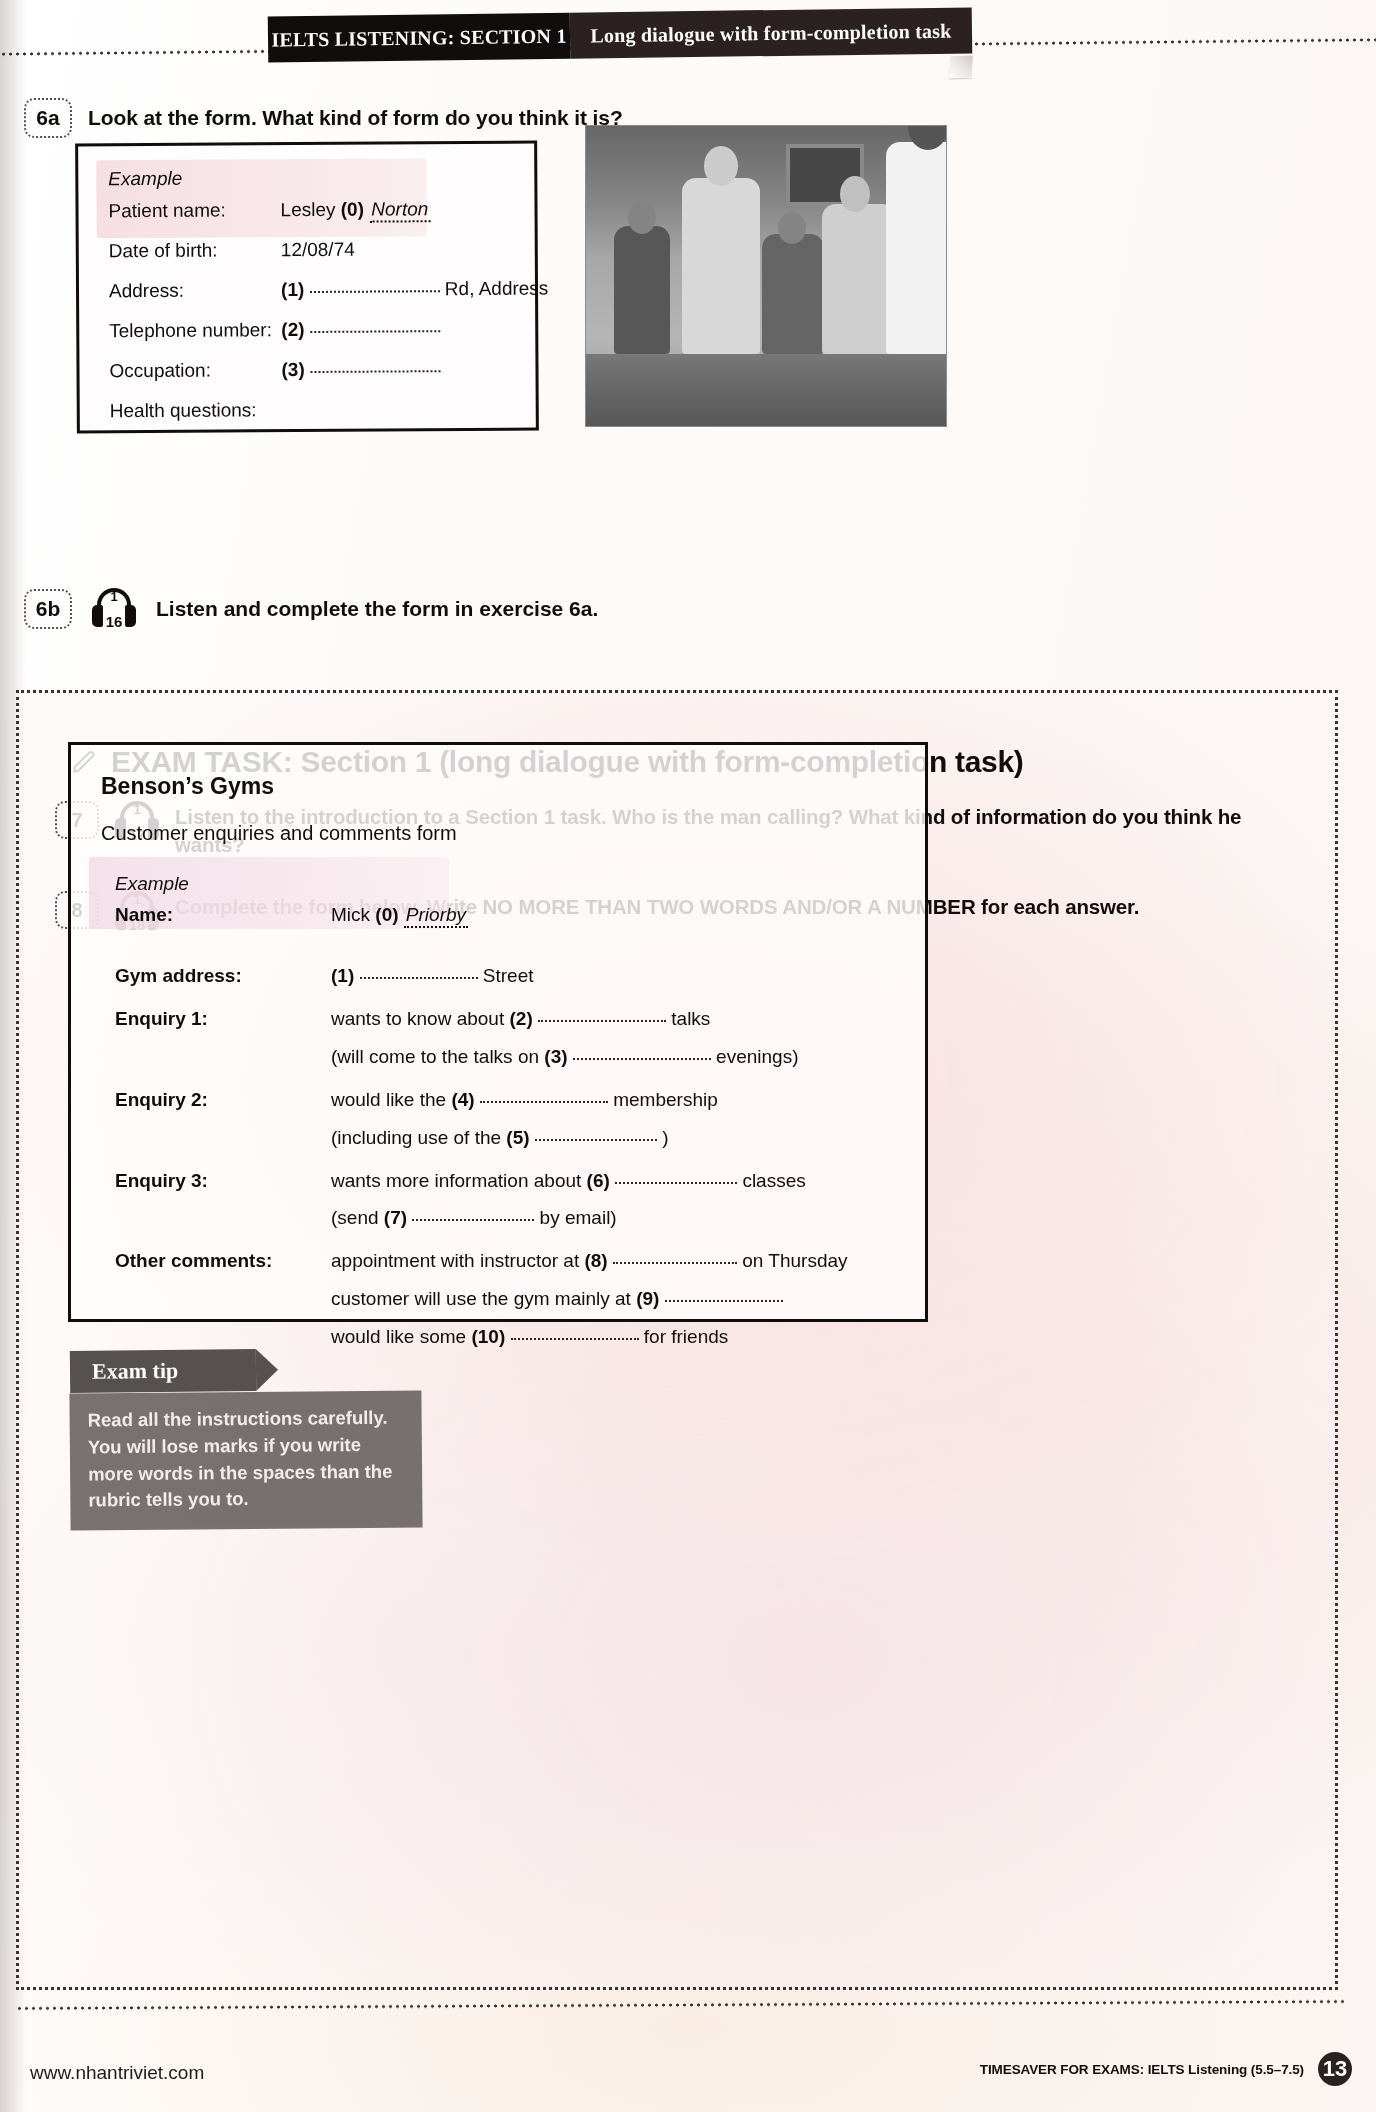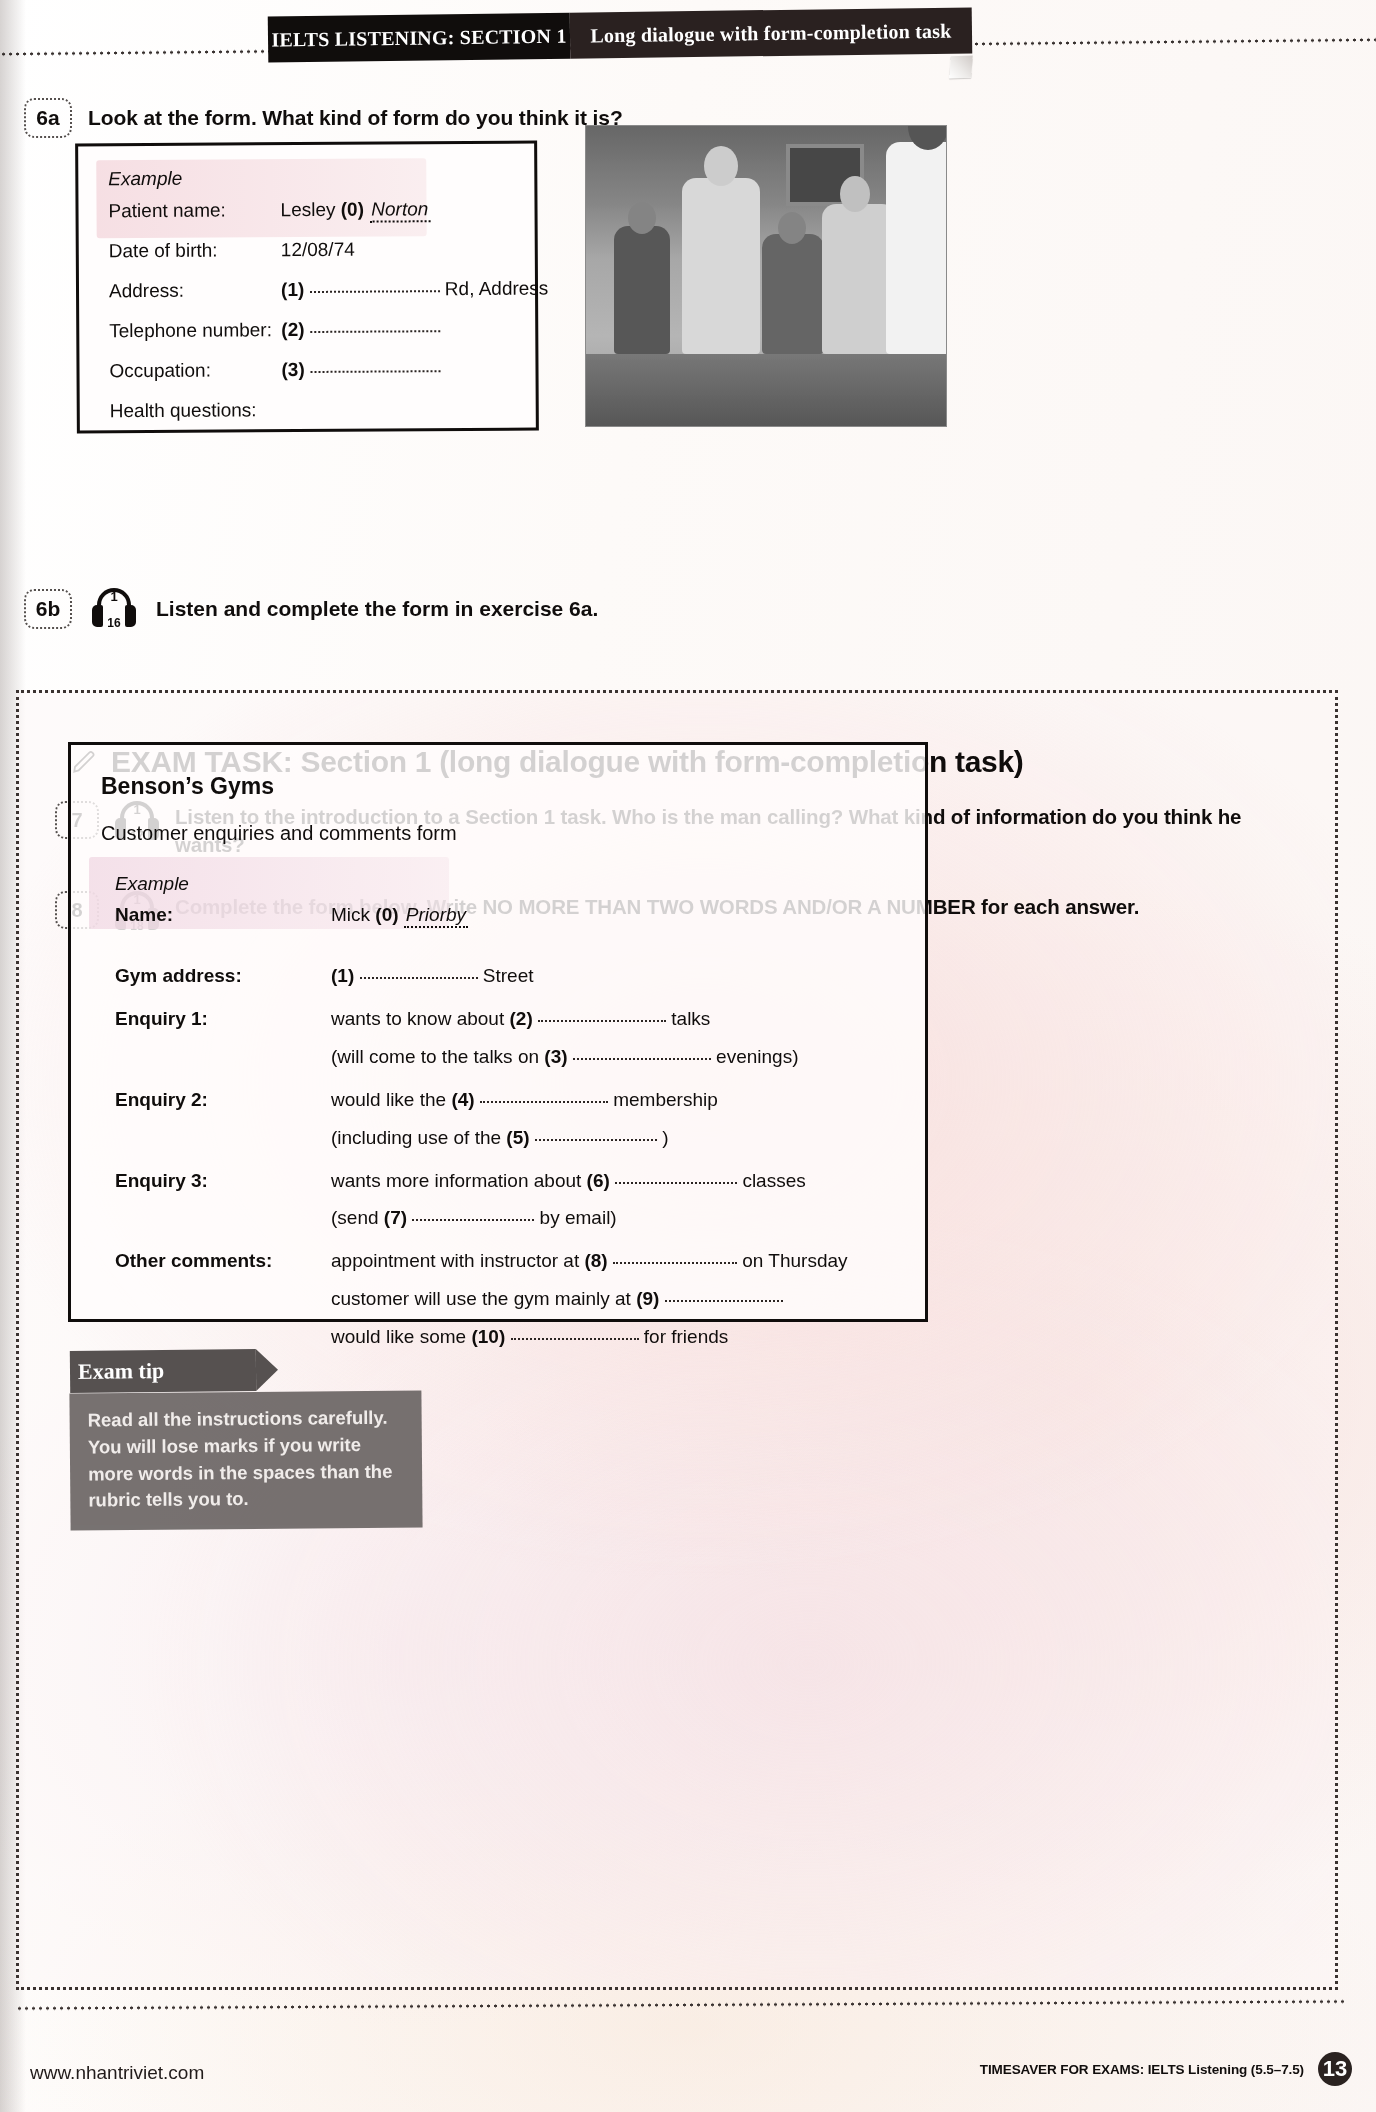--- a/index.html
+++ b/index.html
@@ -76,21 +76,21 @@
     background:#100d0c; border-radius:3px;
   }
   .hp .cup.l { left:2px; border-radius:5px 2px 2px 5px; }
   .hp .cup.r { right:2px; border-radius:2px 5px 5px 2px; }
   .hp .cd {
     position:absolute; left:0; top:2px; width:48px;
     text-align:center; font-size:13px; font-weight:700; line-height:1;
   }
   .hp .tr {
     position:absolute; left:0; bottom:1px; width:48px;
-    text-align:center; font-size:12px; font-weight:700; line-height:1;
+    text-align:center; font-size:15px; font-weight:700; line-height:1;
   }
 
   
   .row6a {
     position:absolute; left:24px; top:98px; width:1000px;
     display:flex; align-items:center; gap:16px;
   }
   .row6a .q { font-size:21px; font-weight:700; letter-spacing:-0.1px; }
 
   
@@ -209,21 +209,21 @@
   
   .examtip { position:absolute; left:70px; top:1350px; width:360px; }
   .tip-head {
     position:relative; width:186px; height:42px;
     background:#565150;
     display:flex; align-items:center;
     transform:rotate(-0.6deg);
   }
   .tip-head span {
     font-family:"Liberation Serif", serif;
-    color:#fff; font-weight:700; font-size:22px; margin-left:8px;
+    color:#fff; font-weight:700; font-size:22px; margin-left:22px;
   }
   .tip-head::after {
     content:""; position:absolute; right:-22px; top:0;
     border-top:21px solid transparent; border-bottom:21px solid transparent;
     border-left:22px solid #565150;
   }
   .tip-body {
     width:352px; min-height:92px; background:#6d6766;
     color:#f0ecea; font-size:18.5px; font-weight:700; line-height:1.45;
     padding:14px 18px 16px 18px;

